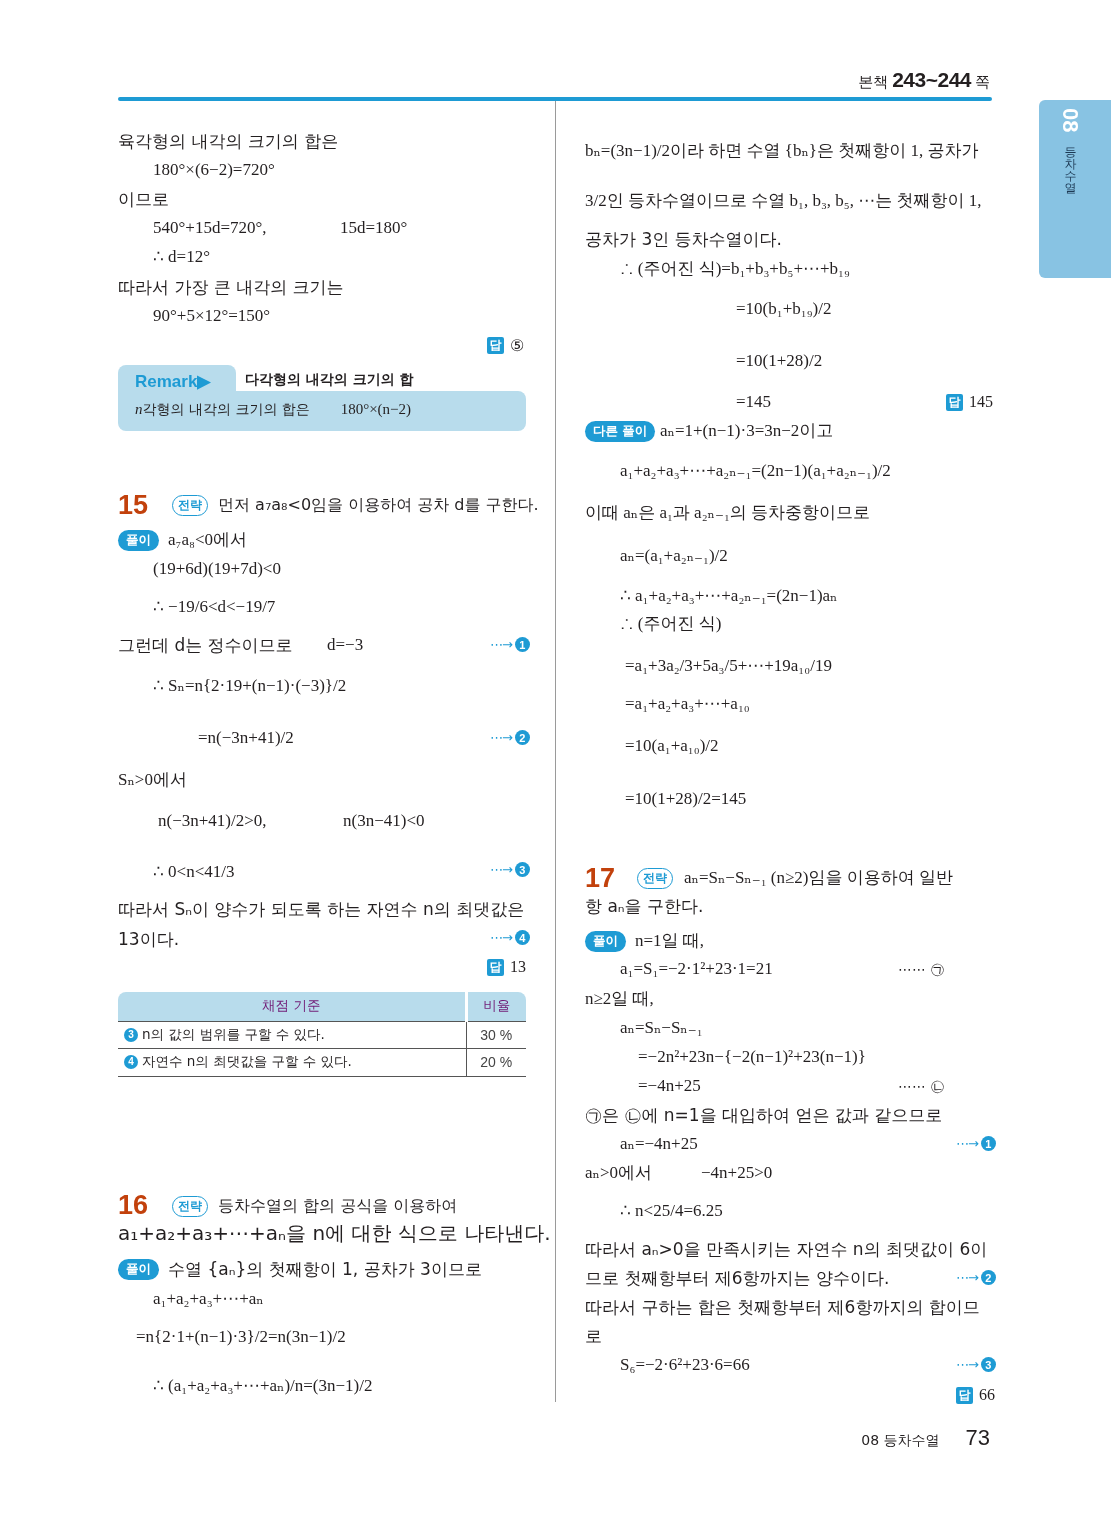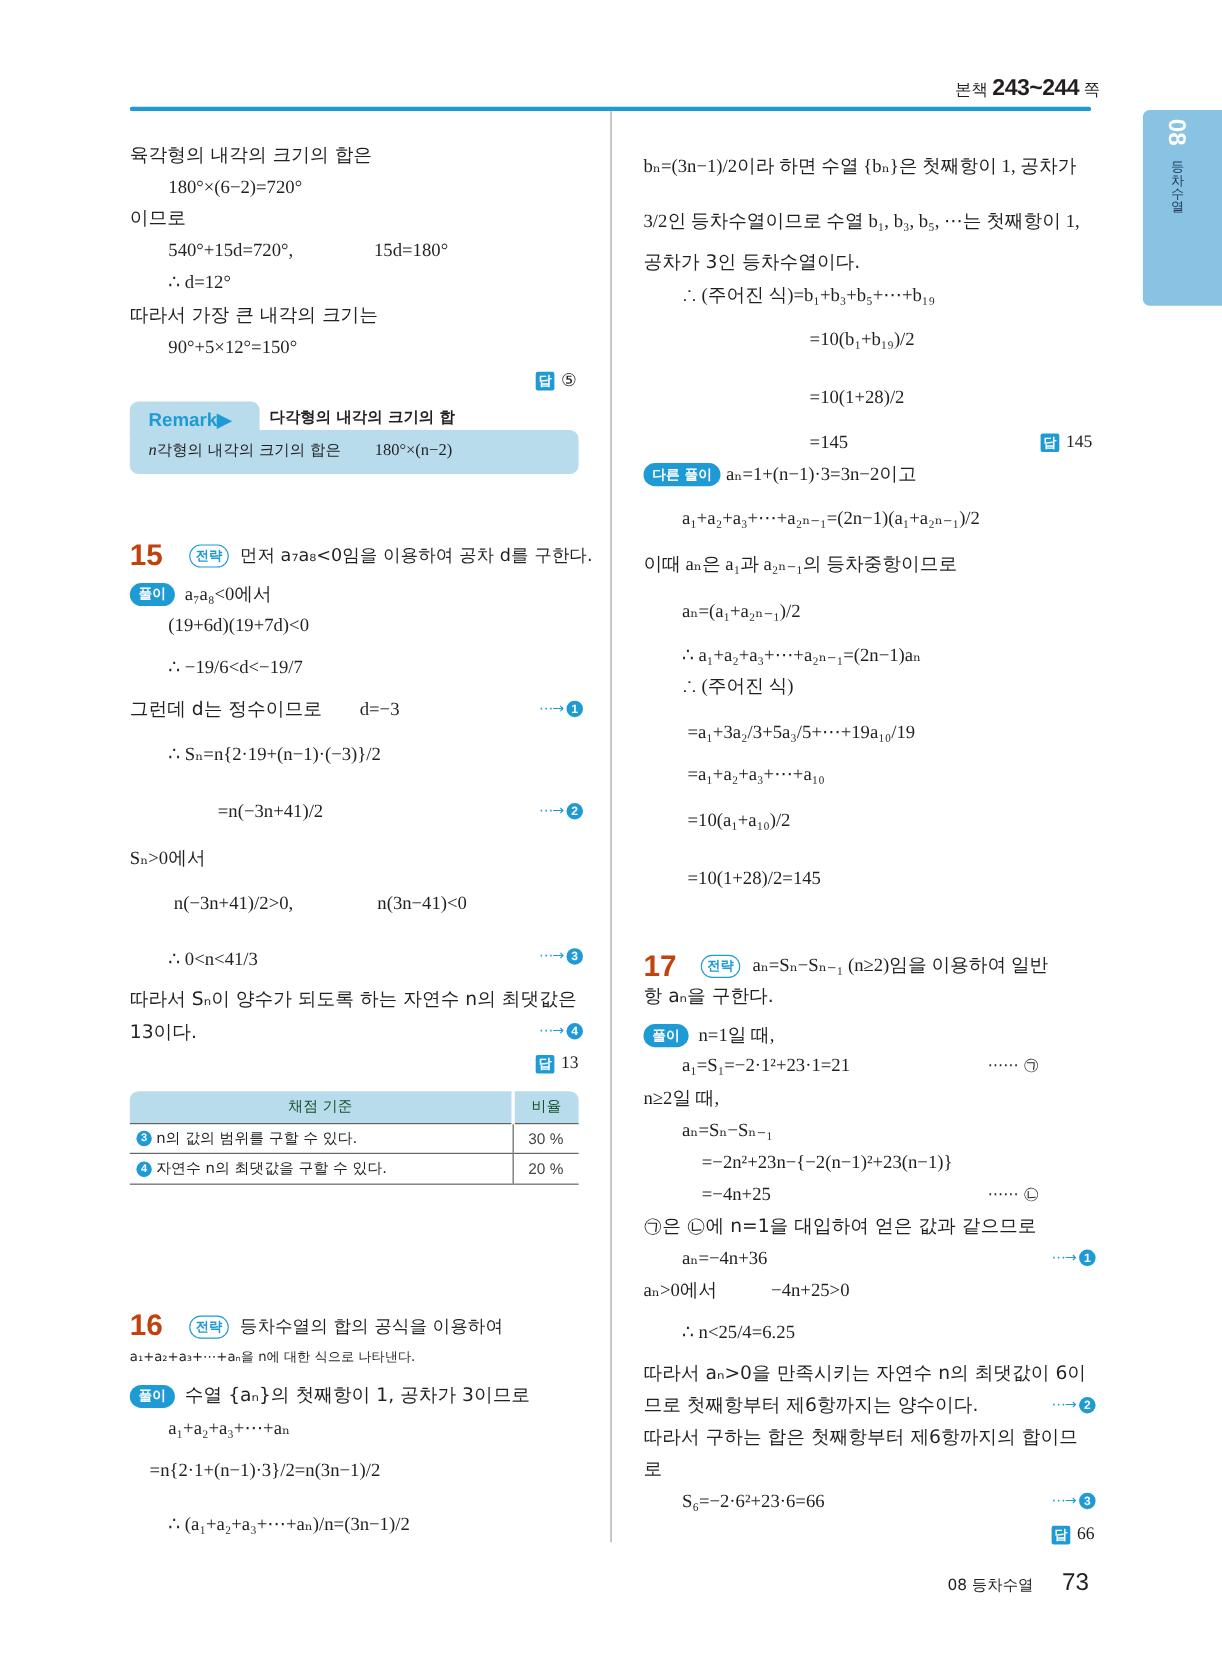--- a/index.html
+++ b/index.html
@@ -4,21 +4,21 @@
 <style>
   * { box-sizing: border-box; margin: 0; padding: 0; }
   html, body { width: 1111px; height: 1518px; background: #ffffff; overflow: hidden; }
   body { position: relative; font-family: "DejaVu Serif", serif; color: #231f20; }
 
   .ko { font-family: "DejaVu Sans", sans-serif; }
   .serif { font-family: "Liberation Serif", "DejaVu Serif", serif; }
   i, .var { font-family: "Liberation Serif", "DejaVu Serif", serif; font-style: italic; }
 
   
-  .page-ref { position: absolute; right: 111px; top: 68px; display: flex; align-items: baseline; gap: 4px; }
+  .page-ref { position: absolute; right: 121px; top: 68px; display: flex; align-items: baseline; gap: 4px; }
   .page-ref .lbl { font-family: "DejaVu Sans", sans-serif; font-size: 15px; color: #231f20; }
   .page-ref .num { font-family: "Liberation Sans", sans-serif; font-size: 21px; font-weight: bold; color: #231f20; letter-spacing: -0.5px; }
   .page-ref .suffix { font-family: "DejaVu Sans", sans-serif; font-size: 15px; color: #231f20; }
   .top-rule { position: absolute; left: 118px; top: 97px; width: 874px; height: 4px; background: #1e9bd4; border-radius: 2px; }
   .col-divider { position: absolute; left: 555px; top: 101px; width: 1px; height: 1301px; background: #9a9a9a; }
 
   .side-tab { position: absolute; left: 1039px; top: 100px; width: 72px; height: 178px; background: #88c3e3; border-radius: 6px 0 0 6px; }
   .side-tab .rot { position: absolute; left: 18px; top: 8px; writing-mode: vertical-rl; display: flex; align-items: center; gap: 6px; }
   .side-tab .chap { font-family: "Liberation Sans", sans-serif; font-weight: bold; font-size: 22px; color: #ffffff; }
   .side-tab .chap-title { font-family: "DejaVu Sans", sans-serif; font-size: 12px; color: #1d3a55; }
@@ -37,21 +37,21 @@
 
   
   .remark-box { position: absolute; left: 118px; top: 391px; width: 408px; height: 40px; background: #b8dcec; border-radius: 0 8px 8px 8px; }
   .remark-tab { position: absolute; left: 118px; top: 365px; width: 118px; height: 30px; background: #b8dcec; border-radius: 8px 8px 0 0; }
   .remark-label { position: absolute; left: 135px; top: 371px; font-family: "Liberation Sans", sans-serif; font-weight: bold; font-size: 17px; color: #1e9bd4; }
   .remark-title { position: absolute; left: 245px; top: 371px; font-family: "DejaVu Sans", sans-serif; font-weight: bold; font-size: 14px; color: #231f20; }
   .remark-body { position: absolute; left: 135px; top: 400px; font-size: 15px; white-space: nowrap; }
 
   
   .grade-table { position: absolute; left: 118px; top: 992px; width: 408px; border-collapse: collapse; font-family: "DejaVu Sans", sans-serif; font-size: 13.5px; }
-  .grade-table th { background: #b8dcec; font-weight: normal; height: 29px; color: #14532d; }
+  .grade-table th { background: #b8dcec; font-weight: normal; height: 29px; color: #701a75; }
   .grade-table th:first-child { border-top-left-radius: 8px; border-right: 3px solid #fff; }
   .grade-table th:last-child { border-top-right-radius: 8px; }
   .grade-table td { height: 27.5px; border-bottom: 1px solid #555; padding-left: 6px; color: #231f20; }
   .grade-table tr:first-child td { border-top: 1px solid #555; }
   .grade-table td.pct { width: 60px; text-align: center; border-left: 1px solid #555; padding-left: 0; font-family: "Liberation Sans", sans-serif; font-size: 14px; color: #444; }
   .grade-table .cnum { display: inline-block; width: 14px; height: 14px; border-radius: 50%; background: #1e9bd4; color: #fff; font-size: 10px; font-weight: bold; text-align: center; line-height: 14px; margin-right: 4px; font-family: "Liberation Sans", sans-serif; vertical-align: middle; }
   .grade-table th.pct-h { width: 60px; }
 
   .footer { position: absolute; right: 121px; top: 1425px; display: flex; align-items: baseline; gap: 26px; }
   .footer .chap { font-family: "DejaVu Sans", sans-serif; font-size: 14px; color: #231f20; }
@@ -154,21 +154,21 @@
       <tr>
         <td><span class="cnum">4</span><span>자연수 n의 최댓값을 구할 수 있다.</span></td>
         <td class="pct">20 %</td>
       </tr>
     </tbody>
   </table>
 
   <div class="prob-num" style="left:118px; top:1190px;">16</div>
   <div class="strategy-tag" style="left:172px; top:1196px;">전략</div>
   <div class="line ko" style="left:218px; top:1195px; font-size:16px;">등차수열의 합의 공식을 이용하여</div>
-  <div class="line ko" style="left:118px; top:1222px; font-size:12px;">a₁+a₂+a₃+⋯+aₙ을 n에 대한 식으로 나타낸다.</div>
+  <div class="line ko" style="left:118px; top:1222px; font-size:20px;">a₁+a₂+a₃+⋯+aₙ을 n에 대한 식으로 나타낸다.</div>
 
   <div class="sol-tag" style="left:118px; top:1259px;">풀이</div>
   <div class="line ko" style="left:168px; top:1258px;">수열 {aₙ}의 첫째항이 1, 공차가 3이므로</div>
   <div class="line serif" style="left:153px; top:1288px;">a₁+a₂+a₃+⋯+aₙ</div>
   <div class="line serif" style="left:136px; top:1326px;">=n{2·1+(n−1)·3}/2=n(3n−1)/2</div>
   <div class="line serif" style="left:153px; top:1375px;">∴ (a₁+a₂+a₃+⋯+aₙ)/n=(3n−1)/2</div>
 </div>
 
 <div>
   <div class="line serif" style="left:585px; top:140px;">bₙ=(3n−1)/2이라 하면 수열 {bₙ}은 첫째항이 1, 공차가</div>
@@ -203,21 +203,21 @@
   <div class="sol-tag" style="left:585px; top:931px;">풀이</div>
   <div class="line serif" style="left:635px; top:930px;">n=1일 때,</div>
   <div class="line serif" style="left:620px; top:958px;">a₁=S₁=−2·1²+23·1=21</div>
   <div class="line hang-mark" style="left:898px; top:958px;">⋯⋯ ㉠</div>
   <div class="line serif" style="left:585px; top:988px;">n≥2일 때,</div>
   <div class="line serif" style="left:620px; top:1017px;">aₙ=Sₙ−Sₙ₋₁</div>
   <div class="line serif" style="left:638px; top:1046px;">=−2n²+23n−{−2(n−1)²+23(n−1)}</div>
   <div class="line serif" style="left:638px; top:1075px;">=−4n+25</div>
   <div class="line hang-mark" style="left:898px; top:1075px;">⋯⋯ ㉡</div>
   <div class="line ko" style="left:585px; top:1104px;">㉠은 ㉡에 n=1을 대입하여 얻은 값과 같으므로</div>
-  <div class="line serif" style="left:620px; top:1133px;">aₙ=−4n+36</div>
+  <div class="line serif" style="left:620px; top:1133px;">aₙ=−4n+25</div>
   <div class="arrow-mark" style="left:956px; top:1136px;">
       <span class="dots">⋯→</span>
       <span class="circ">1</span>
     </div>
   <div class="line serif" style="left:585px; top:1162px;">aₙ&gt;0에서</div>
   <div class="line serif" style="left:701px; top:1162px;">−4n+25&gt;0</div>
   <div class="line serif" style="left:620px; top:1200px;">∴ n&lt;25/4=6.25</div>
   <div class="line ko" style="left:585px; top:1238px;">따라서 aₙ&gt;0을 만족시키는 자연수 n의 최댓값이 6이</div>
   <div class="line ko" style="left:585px; top:1267px;">므로 첫째항부터 제6항까지는 양수이다.</div>
   <div class="arrow-mark" style="left:956px; top:1270px;">

